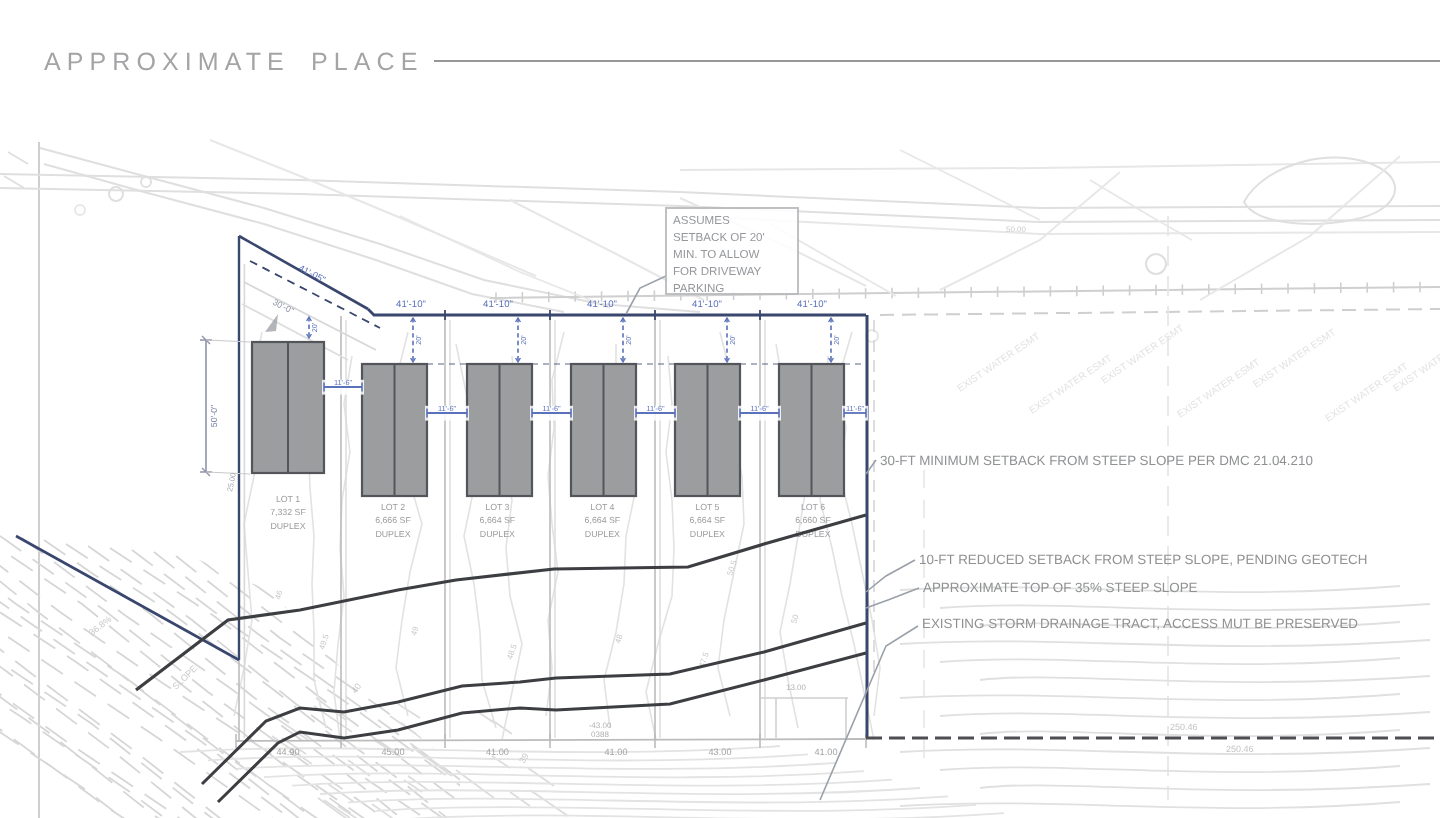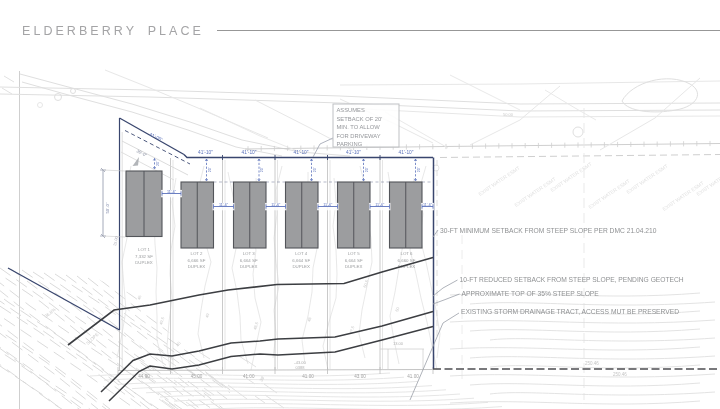--- a/index.html
+++ b/index.html
@@ -5,21 +5,21 @@
   html,body { margin:0; padding:0; background:#ffffff; width:720px; height:409px; overflow:hidden; }
   * { box-sizing:border-box; }
   .title { position:absolute; left:22px; top:24px; font-family:"Liberation Sans", sans-serif;
            font-size:12.5px; color:#a4a4a6; letter-spacing:3.05px; font-weight:400; }
   .rule { position:absolute; left:217px; top:30px; width:503px; height:0;
            border-top:1px solid #979797; }
 </style>
 </head>
 <body>
 
-<div class="title">ELDERBERRY  PLACE</div>
+<div class="title">APPROXIMATE  PLACE</div>
 
 <div class="rule"></div>
 
 <svg width="720" height="409" viewBox="0 0 720 409" style="position:absolute;left:0;top:0" xmlns="http://www.w3.org/2000/svg">
 
 <line x1="19.5" y1="71" x2="19.5" y2="409" stroke="#cfcfcf" stroke-width="1"></line>
 
 <path d="M0,87 L150,90 L340,96 L520,104 L720,103" fill="none" stroke="#dfdfdf" stroke-width="1"></path>
 
 <path d="M0,94 L150,97 L340,103 L520,111 L720,110" fill="none" stroke="#dfdfdf" stroke-width="1"></path>

